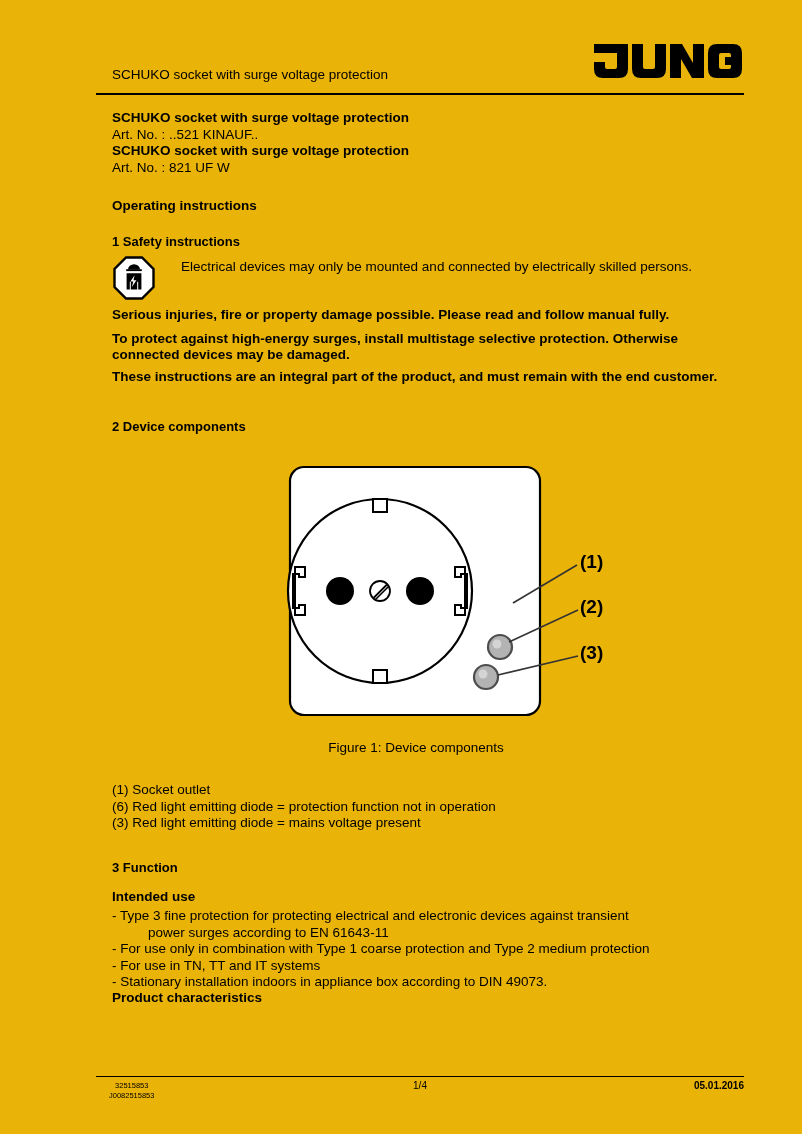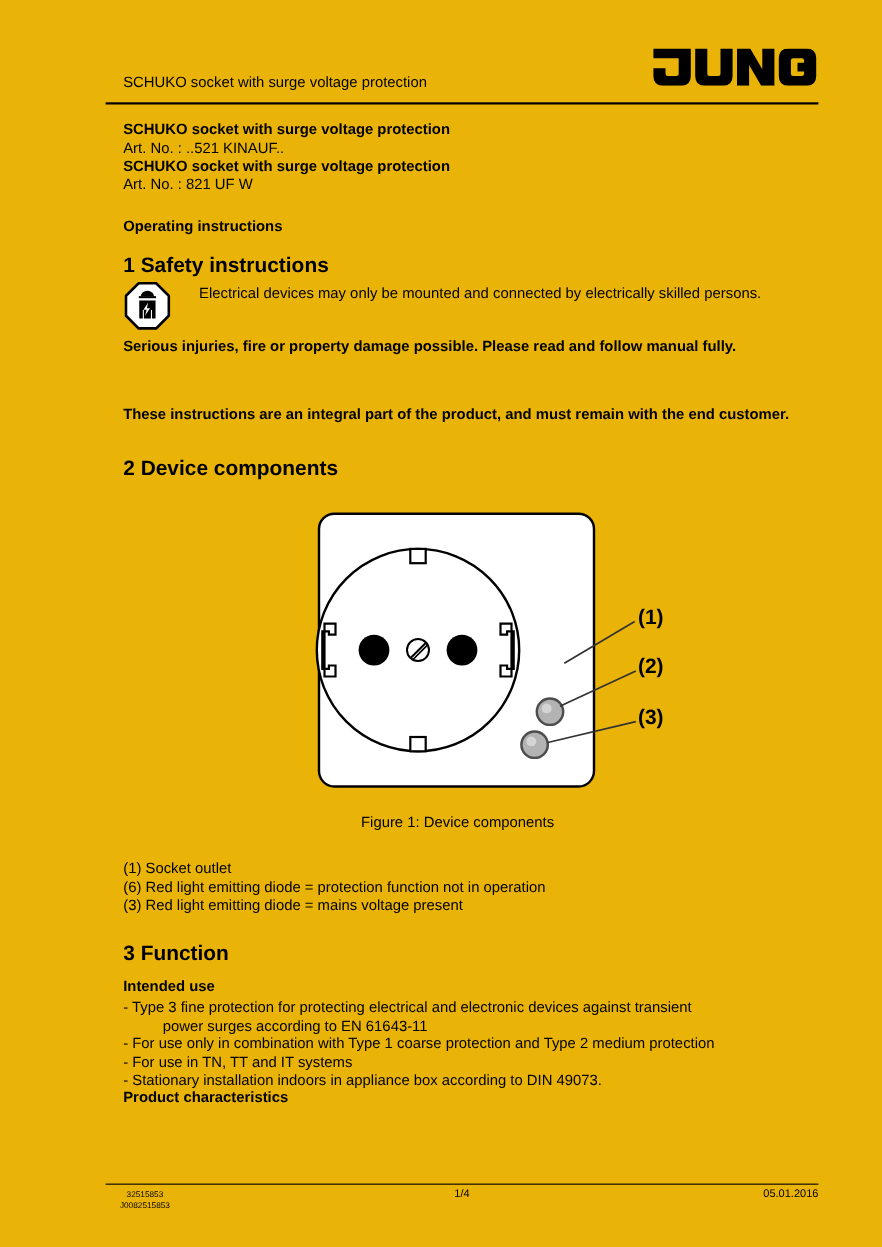--- a/index.html
+++ b/index.html
@@ -62,21 +62,21 @@
   .t-bold { font-weight: bold; }
   .t-norm { font-weight: normal; }
 
   .prod-line {
     font-size: 13.5px;
     line-height: 16.5px;
     white-space: nowrap;
   }
 
   .h1 {
-    font-size: 19px;
+    font-size: 13px;
     font-weight: bold;
     line-height: 22px;
   }
   .h3 {
     font-size: 13.5px;
     font-weight: bold;
     line-height: 17px;
   }
   .para-b {
     font-size: 13.5px;
@@ -163,20 +163,21 @@
     width: 648px;
     text-align: center;
     font-size: 10px;
   }
   .footer-right {
     position: absolute;
     right: 0px;
     top: 0;
     text-align: right;
     font-size: 10px;
+    font-weight: bold;
   }
 </style>
 </head>
 <body>
 
 <div class="page">
 
   <div class="header">
     <div class="header-title">SCHUKO socket with surge voltage protection</div>
 
@@ -222,20 +223,21 @@
       <rect x="13.2" y="13.2" width="15.6" height="1.9" fill="#000000"></rect>
 
       <path d="M13.6,17.2 h14.8 v16.4 h-3.2 v-7.8 h-1 v7.8 h-6.4 v-7.8 h-1 v7.8 h-3.2 Z" fill="#000000"></path>
 
       <path d="M21.6,19.2 L17.4,25.6 L20.3,25.6 L18.9,30.9 L23.4,24.2 L20.5,24.2 Z" fill="#ffffff"></path>
     </svg>
   </div>
   <div class="safety-text">Electrical devices may only be mounted and connected by electrically skilled persons.</div>
 
   <div class="block para-b" style="top:307px;">Serious injuries, fire or property damage possible. Please read and follow manual fully.</div>
+  <div class="block para-b" style="top:331px; width:636px;">To protect against high-energy surges, install multistage selective protection. Otherwise connected devices may be damaged.</div>
   <div class="block para-b" style="top:369px; width:610px;">These instructions are an integral part of the product, and must remain with the end customer.</div>
 
   <div class="block h1" style="top:416px;">2 Device components</div>
 
   <div class="figure-wrap">
     <svg class="figure-svg" width="640" height="275" viewBox="0 0 640 275" xmlns="http://www.w3.org/2000/svg">
 
       <rect x="178" y="12" width="250" height="248" rx="14" ry="14" fill="#ffffff" stroke="#000000" stroke-width="2.2"></rect>
 
       <circle cx="268" cy="136" r="92" fill="#ffffff" stroke="#000000" stroke-width="2.2"></circle>

